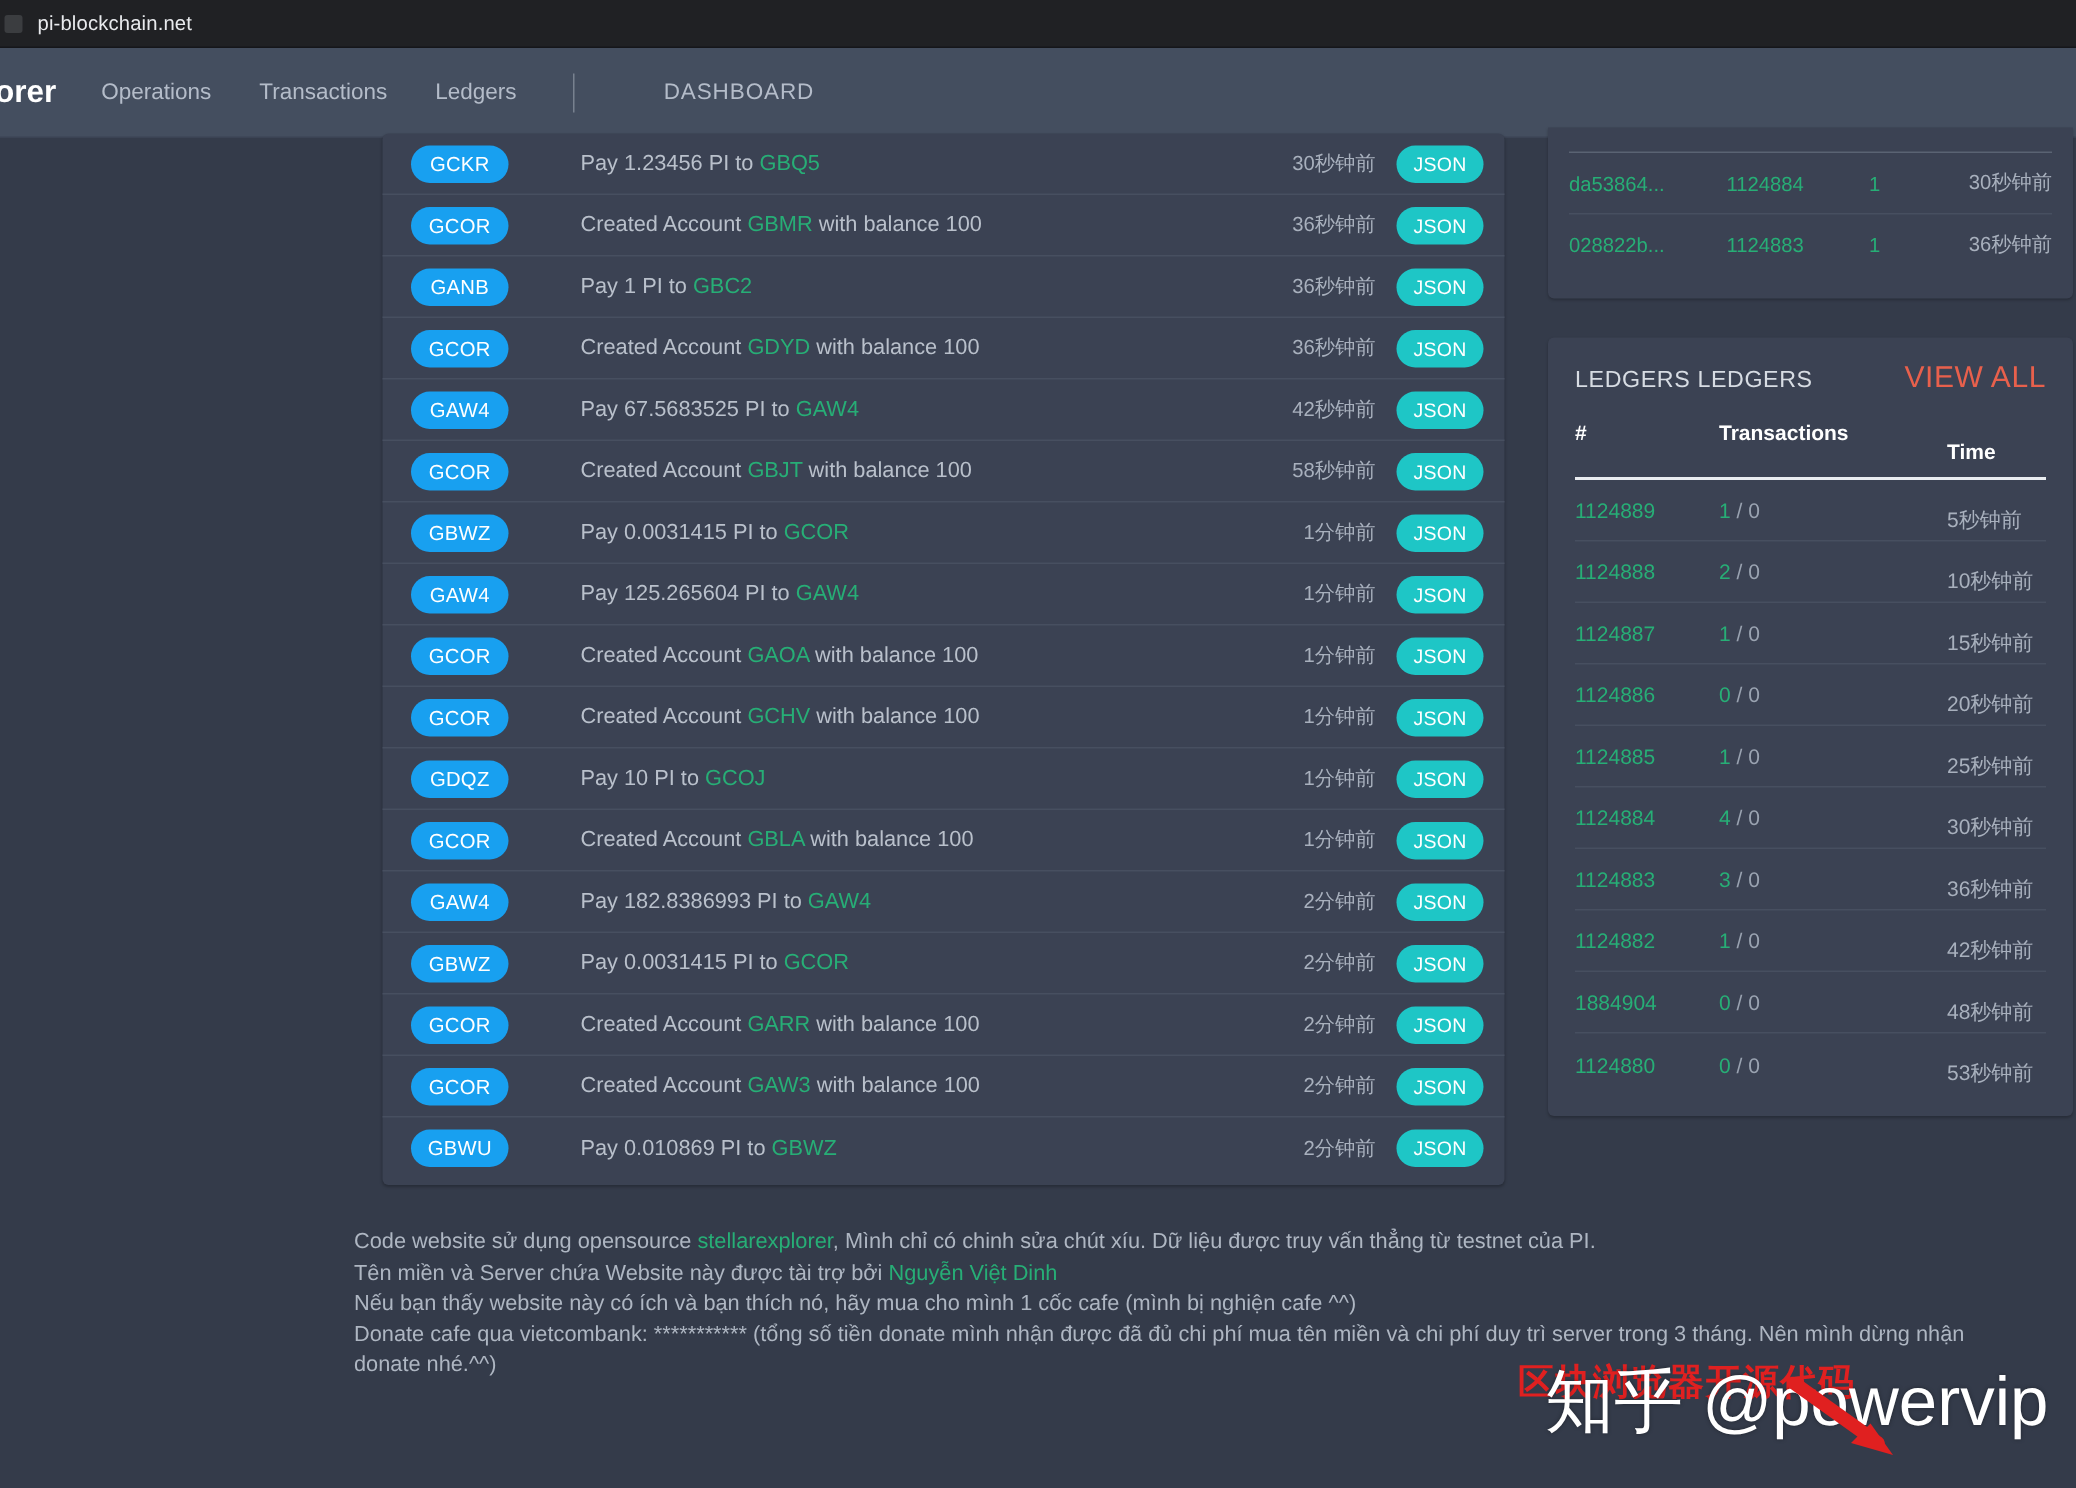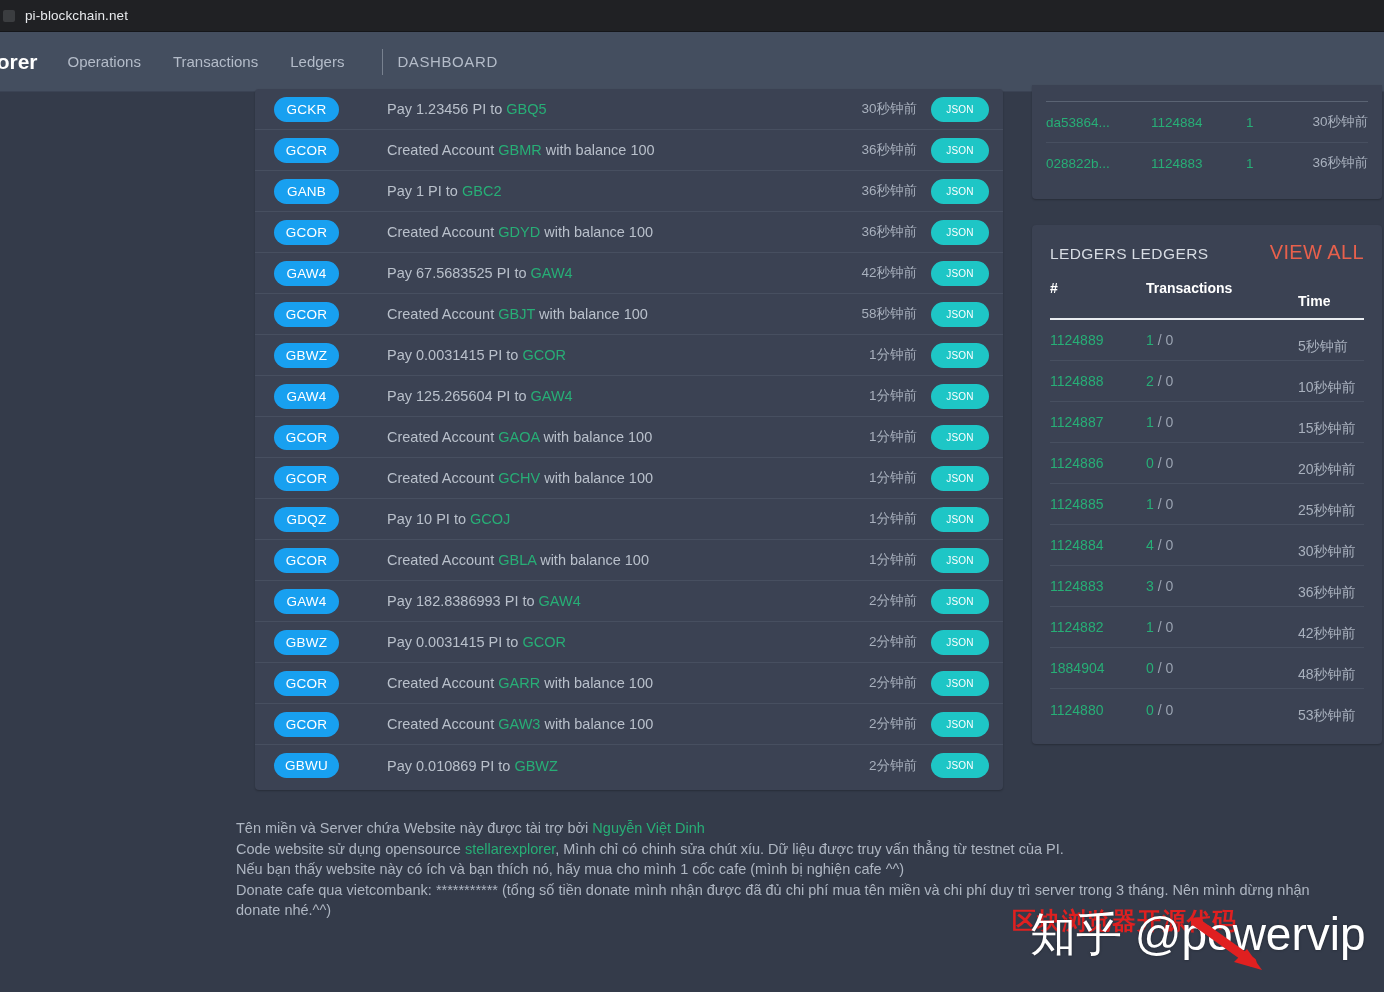--- a/index.html
+++ b/index.html
@@ -31,21 +31,21 @@
   }
   .brand {
     color: #ffffff; font-size: 21px; font-weight: bold;
     margin-left: -22px; padding-right: 14px; white-space: nowrap;
   }
   .nav-link {
     color: #b4bcc9; font-size: 15px; padding: 0 16px; white-space: nowrap;
     text-decoration: none;
   }
   .nav-sep { width: 1px; height: 26px; background: #78818f; margin: 0 14px 0 22px; }
-  .nav-dash { color: #b4bcc9; font-size: 15px; letter-spacing: .6px; }
+  .nav-dash { color: #b4bcc9; font-size: 15px; letter-spacing: .6px; margin-left: 45px; }
 
   
   .content { position: absolute; top: 92px; left: 0; width: 1384px; }
 
   .ops-card {
     position: absolute; left: 255px; top: -3px; width: 748px;
     background: #3b4253; border-radius: 4px; padding-bottom: 4px;
     box-shadow: 0 1px 2px rgba(0,0,0,.25);
   }
   .op-row {
@@ -64,21 +64,21 @@
     flex: 1 1 auto; color: #b9c0cb; font-size: 14.5px;
     margin-left: 48px; white-space: nowrap; overflow: hidden;
   }
   .op-desc .green { color: #27ae76; }
   .op-time {
     flex: 0 0 auto; width: 120px; text-align: right; color: #a8b0bd;
     font-size: 13.5px; padding-right: 14px;
   }
   .json-btn {
     flex: 0 0 auto; width: 58px; height: 25px; border-radius: 13px;
-    background: #1ec6c6; color: #ffffff; font-size: 10px;
+    background: #1ec6c6; color: #ffffff; font-size: 13px;
     display: flex; align-items: center; justify-content: center;
     border: none; cursor: pointer; letter-spacing: .2px;
   }
 
   
   .side-col { position: absolute; left: 1032px; top: -7px; width: 350px; }
 
   .tx-card-tail {
     background: #3b4253; border-radius: 0 0 4px 4px; padding: 16px 14px;
     box-shadow: 0 1px 2px rgba(0,0,0,.25);
@@ -350,24 +350,24 @@
               <span class="c-tx"><b>0</b> / 0</span>
               <span class="c-time">53秒钟前</span>
             </div>
           </div>
       </div>
 
     </div>
 
     <div class="footer">
       <p>
-        <span>Tên miền và Server chứa Website này được tài trợ bởi </span><span class="green">Nguyễn Việt Dinh</span>
+        <span>Code website sử dụng opensource </span><span class="green">stellarexplorer</span><span>, Mình chỉ có chinh sửa chút xíu. Dữ liệu được truy vấn thẳng từ testnet của PI.</span>
       </p>
       <p>
-        <span>Code website sử dụng opensource </span><span class="green">stellarexplorer</span><span>, Mình chỉ có chinh sửa chút xíu. Dữ liệu được truy vấn thẳng từ testnet của PI.</span>
+        <span>Tên miền và Server chứa Website này được tài trợ bởi </span><span class="green">Nguyễn Việt Dinh</span>
       </p>
       <p>Nếu bạn thấy website này có ích và bạn thích nó, hãy mua cho mình 1 cốc cafe (mình bị nghiện cafe ^^)</p>
       <p>Donate cafe qua vietcombank: *********** (tổng số tiền donate mình nhận được đã đủ chi phí mua tên miền và chi phí duy trì server trong 3 tháng. Nên mình dừng nhận</p>
       <p>donate nhé.^^)</p>
     </div>
 
   </div>
 
   <div class="wm-red">区块浏览器开源代码</div>
   <div class="wm-white">知乎 @powervip</div>

